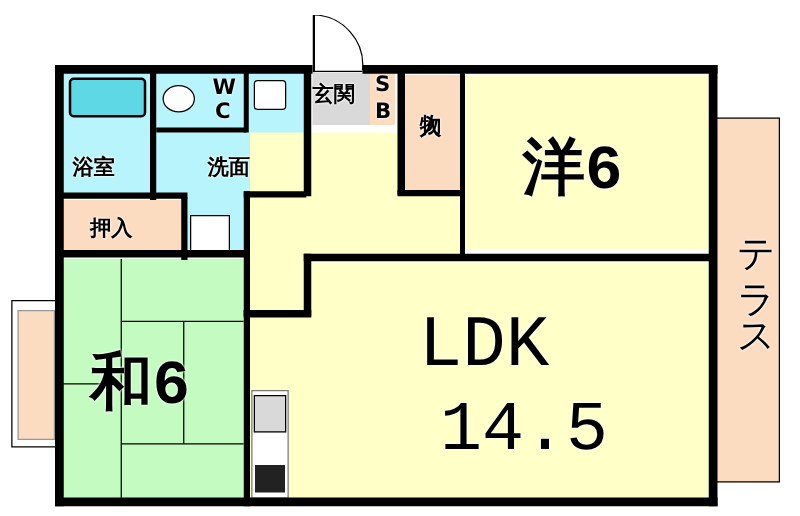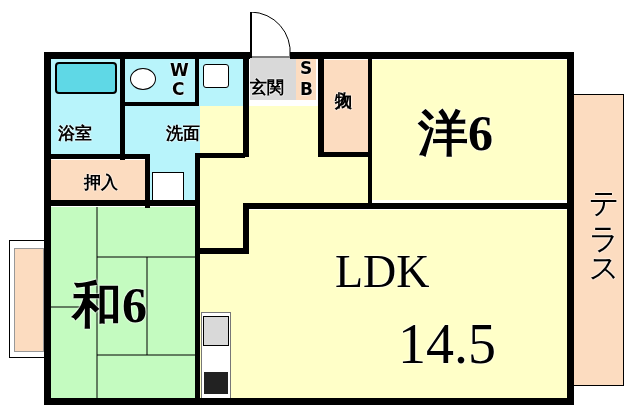--- a/index.html
+++ b/index.html
@@ -2,21 +2,21 @@
 <html><head>
 <meta charset="utf-8">
 <style>
   html,body{margin:0;padding:0;background:#fff;}
   body{width:640px;height:413px;position:relative;overflow:hidden;font-family:"DejaVu Sans","Liberation Sans",sans-serif;}
   .abs{position:absolute;box-sizing:border-box;}
   .room{position:absolute;box-sizing:border-box;}
   .wall{position:absolute;background:#000;}
   .lbl{position:absolute;color:#000;font-weight:bold;text-shadow:0 0 2px #fff,0 0 2px #fff;white-space:nowrap;}
   .sm{font-size:17px;}
-  .big{font-size:50px;font-family:Liberation Serif, serif;font-weight:bold;}
+  .big{font-size:50px;font-family:Liberation Mono, monospace;font-weight:bold;}
   .vert{writing-mode:vertical-rl;}
 </style>
 </head>
 <body>
 
 <div class="abs" style="left:250px;top:12px;width:42px;height:46px;">
   <svg width="42" height="46" viewBox="0 0 42 46">
       <line x1="1" y1="0" x2="1" y2="46" stroke="#000" stroke-width="2"></line>
       <path d="M1 0 A40 40 0 0 1 40 44" fill="none" stroke="#000" stroke-width="1"></path>
       <line x1="1" y1="45" x2="40" y2="45" stroke="#000" stroke-width="1"></line>
@@ -41,57 +41,57 @@
 <div class="lbl sm" style="left:172px;top:79px;">C</div>
 
 <div class="room" style="left:125px;top:106px;width:118px;height:50px;background:#b8f4fb;"></div>
 <div class="room" style="left:198px;top:58px;width:45px;height:50px;background:#b8f4fb;"></div>
 <div class="room" style="left:150px;top:156px;width:45px;height:48px;background:#b8f4fb;"></div>
 <div class="abs" style="left:203px;top:64px;width:26px;height:24px;border:1px solid #000;background:#fff;border-radius:3px;"></div>
 <div class="abs" style="left:152px;top:172px;width:32px;height:30px;border:1px solid #000;background:#fff;"></div>
 <div class="lbl sm" style="left:166px;top:122px;">洗面</div>
 
 <div class="room" style="left:250px;top:58px;width:46px;height:42px;background:#d9d9d9;"></div>
-<div class="lbl sm" style="left:250px;top:64px;margin-top:12px;">玄関</div>
+<div class="lbl sm" style="left:250px;top:64px;">玄関</div>
 <div class="room" style="left:296px;top:58px;width:20px;height:42px;background:#fcdcc0;"></div>
 <div class="lbl sm" style="left:300px;top:58px;">S</div>
 <div class="lbl sm" style="left:300px;top:79px;">B</div>
 
 <div class="room" style="left:200px;top:106px;width:172px;height:100px;background:#ffffc8;"></div>
 <div class="room" style="left:200px;top:200px;width:44px;height:52px;background:#ffffc8;"></div>
 
 <div class="room" style="left:324px;top:60px;width:44px;height:94px;background:#fcdcc0;"></div>
 <div class="lbl sm vert" style="left:333px;top:78px;">物入</div>
 
 <div class="room" style="left:372px;top:60px;width:196px;height:140px;background:#ffffc8;"></div>
 <div class="lbl big" style="left:418px;top:100px;">洋6</div>
 
 <div class="room" style="left:50px;top:160px;width:95px;height:40px;background:#fcdcc0;"></div>
-<div class="lbl sm" style="left:84px;top:171px;text-align:right;">押入</div>
+<div class="lbl sm" style="left:72px;top:171px;text-align:right;">押入</div>
 
 <div class="room" style="left:50px;top:207px;width:145px;height:192px;background:#c4fbc0;"></div>
 <div class="abs" style="left:50px;top:207px;width:145px;height:192px;">
   <svg width="145" height="192">
       <g stroke="#000" stroke-width="1" fill="none">
         <line x1="47" y1="0" x2="47" y2="192"></line>
         <line x1="47" y1="50" x2="145" y2="50"></line>
         <line x1="0" y1="100" x2="47" y2="100"></line>
         <line x1="97" y1="50" x2="97" y2="148"></line>
         <line x1="47" y1="148" x2="145" y2="148"></line>
       </g>
     </svg>
 </div>
 <div class="lbl big" style="left:72px;top:272px;">和6</div>
 
 <div class="room" style="left:200px;top:210px;width:368px;height:190px;background:#ffffc8;"></div>
 <div class="abs" style="left:201px;top:312px;width:30px;height:87px;background:#fff;border:1px solid #777;"></div>
 <div class="abs" style="left:203px;top:316px;width:26px;height:30px;background:#d9d9d9;border:1px solid #000;"></div>
 <div class="abs" style="left:204px;top:372px;width:24px;height:22px;background:#222;"></div>
-<div class="lbl big" style="left:335px;top:245px;font-size:46px;font-weight:normal;">LDK</div>
-<div class="lbl big" style="left:352px;top:312px;font-size:56px;font-weight:normal;margin-left:46px;">14.5</div>
+<div class="lbl big" style="left:335px;top:245px;font-size:58px;font-weight:normal;">LDK</div>
+<div class="lbl big" style="left:352px;top:312px;font-size:56px;font-weight:normal;">14.5</div>
 
 <div class="wall" style="left:44px;top:52px;width:206px;height:7px;"></div>
 <div class="wall" style="left:290px;top:52px;width:284px;height:7px;"></div>
 <div class="wall" style="left:44px;top:52px;width:7px;height:353px;"></div>
 <div class="wall" style="left:44px;top:398px;width:530px;height:7px;"></div>
 <div class="wall" style="left:567px;top:52px;width:7px;height:353px;"></div>
 <div class="wall" style="left:120px;top:52px;width:5px;height:108px;"></div>
 <div class="wall" style="left:125px;top:102px;width:72px;height:4px;"></div>
 <div class="wall" style="left:195px;top:52px;width:4px;height:54px;"></div>
 <div class="wall" style="left:50px;top:154px;width:100px;height:5px;"></div>

